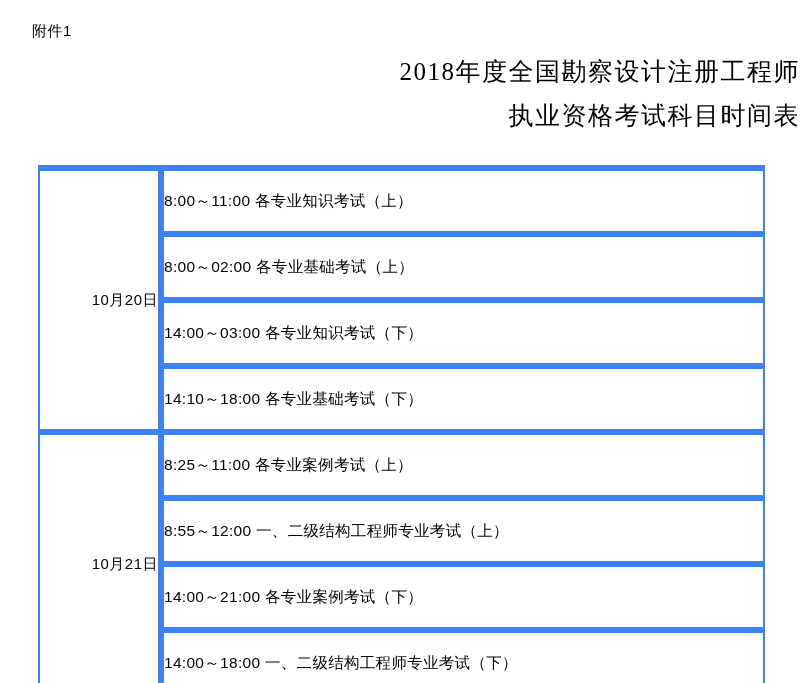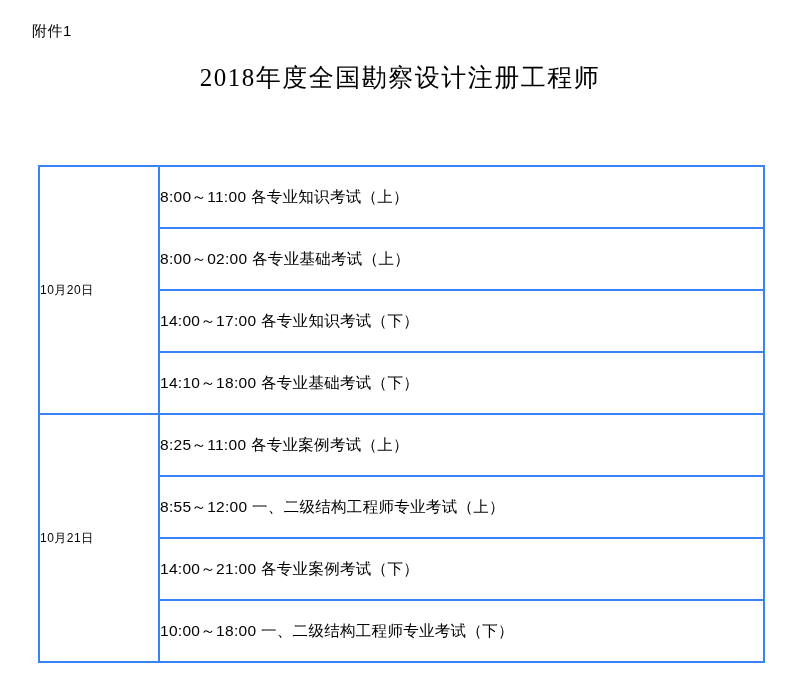--- a/index.html
+++ b/index.html
@@ -24,51 +24,51 @@
     position: absolute;
     left: 32px;
     top: 22px;
     font-size: 15px;
     letter-spacing: 0.5px;
     font-family: "Liberation Sans", "DejaVu Sans", sans-serif;
   }
   .title-block {
     position: absolute;
     left: 0;
-    top: 56px;
+    top: 50px;
     width: 800px;
-    text-align: center;
+    text-align: right;
   }
   .title-line {
     font-size: 25px;
     line-height: 44px;
     letter-spacing: 1.5px;
     font-family: "Liberation Serif", "DejaVu Serif", serif;
   }
   .schedule-wrap {
     position: absolute;
     left: 38px;
     top: 165px;
     width: 727px;
   }
   table.schedule {
     border-collapse: collapse;
     width: 727px;
     table-layout: fixed;
   }
   table.schedule td {
-    border: 2px solid #3b82f6;
+    border: 6px solid #3b82f6;
     padding: 0;
     vertical-align: middle;
     margin-left: 28px;
   }
   td.day-cell {
     width: 118px;
-    text-align: left;
-    font-size: 12px;
+    text-align: right;
+    font-size: 15px;
     letter-spacing: 0.5px;
     font-family: "Liberation Sans", "DejaVu Sans", sans-serif;
   }
   td.session-cell {
     height: 60px;
     padding-left: 14px;
     font-size: 15.5px;
     letter-spacing: 0.3px;
     font-family: "Liberation Sans", "DejaVu Sans", sans-serif;
   }
@@ -91,39 +91,40 @@
 </style>
 </head>
 <body>
 
 <div class="page">
 
   <div class="attachment-label">附件1</div>
 
   <div class="title-block">
     <div class="title-line">2018年度全国勘察设计注册工程师</div>
+    <div class="title-line">执业资格考试科目时间表</div>
   </div>
 
   <div class="schedule-wrap">
     <table class="schedule">
       <tbody>
         <tr class="group-top">
           <td class="day-cell group-left" rowspan="4">10月20日</td>
           <td class="session-cell group-right">
             <span class="session-text">8:00～11:00  各专业知识考试（上）</span>
           </td>
         </tr>
         <tr>
           <td class="session-cell group-right">
             <span class="session-text">8:00～02:00  各专业基础考试（上）</span>
           </td>
         </tr>
         <tr>
           <td class="session-cell group-right">
-            <span class="session-text">14:00～17:00  各专业知识考试（下）</span>
+            <span class="session-text">14:00～03:00  各专业知识考试（下）</span>
           </td>
         </tr>
         <tr class="group-bottom">
           <td class="session-cell group-right">
             <span class="session-text">14:10～18:00  各专业基础考试（下）</span>
           </td>
         </tr>
 
         <tr>
           <td class="day-cell group-left" rowspan="4">10月21日</td>
@@ -136,20 +137,20 @@
             <span class="session-text">8:55～12:00  一、二级结构工程师专业考试（上）</span>
           </td>
         </tr>
         <tr>
           <td class="session-cell group-right">
             <span class="session-text">14:00～21:00  各专业案例考试（下）</span>
           </td>
         </tr>
         <tr class="group-bottom">
           <td class="session-cell group-right">
-            <span class="session-text">10:00～18:00  一、二级结构工程师专业考试（下）</span>
+            <span class="session-text">14:00～18:00  一、二级结构工程师专业考试（下）</span>
           </td>
         </tr>
       </tbody>
     </table>
   </div>
 
 </div>
 
 </body></html>

